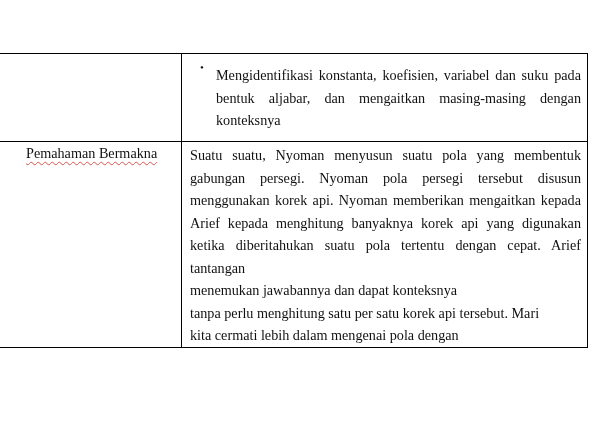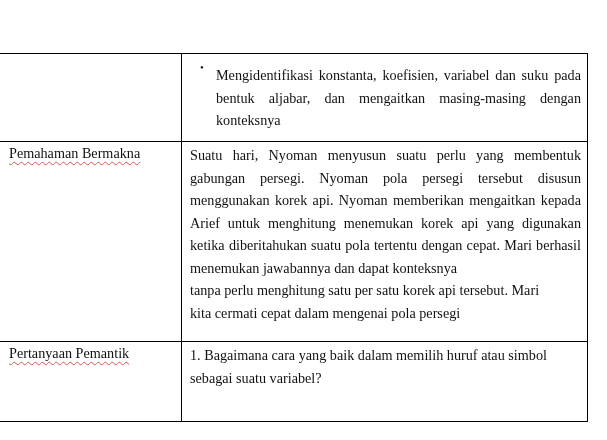--- a/index.html
+++ b/index.html
@@ -9,21 +9,21 @@
       border-collapse: collapse; table-layout: fixed; }
     .tbl td { border: 1px solid #000; vertical-align: top; padding: 0;
       font-size: 14.2px; line-height: 22.5px; }
     .tbl td.c1 { width: 172px; padding-left: 9px; }
     .tbl td.c2 { padding-left: 8px; padding-right: 6px; text-align: justify; }
     .r1 { height: 88px; }
     .r2 { height: 200px; }
     .r3 { height: 80px; }
     .lbl { display: inline-block; margin-top: 0px;
       text-decoration: underline wavy #d9534f; text-decoration-thickness: 1px;
-      text-underline-offset: 3px; }
+      text-underline-offset: 3px; margin-left: 17px; }
     .bul { display: flex; padding-left: 10px; padding-top: 2px; }
     .bul .dot { width: 16px; flex: none; font-size: 11px; }
     .bul .txt { flex: 1; text-align: justify; margin-top: 8px; }
     .c2 .para { padding-top: 2px; }
     .line { display: block; }
     .just { text-align: justify; text-align-last: justify; }
   </style>
 </head>
 <body>
 
@@ -37,33 +37,25 @@
         <span class="txt">Mengidentifikasi konstanta, koefisien, variabel dan suku pada bentuk aljabar, dan mengaitkan masing-masing dengan konteksnya</span>
       </div>
     </td>
   </tr>
   <tr class="r2">
     <td class="c1">
       <span class="lbl">Pemahaman Bermakna</span>
     </td>
     <td class="c2">
       <div class="para">
-        <span class="line just">Suatu hari, Nyoman menyusun suatu perlu yang membentuk</span>
+        <span class="line just">Suatu suatu, Nyoman menyusun suatu pola yang membentuk</span>
         <span class="line just">gabungan persegi. Nyoman pola persegi tersebut disusun</span>
         <span class="line just">menggunakan korek api. Nyoman memberikan mengaitkan kepada</span>
-        <span class="line just">Arief untuk menghitung menemukan korek api yang digunakan</span>
-        <span class="line just">ketika diberitahukan suatu pola tertentu dengan cepat. Mari berhasil</span>
+        <span class="line just">Arief kepada menghitung banyaknya korek api yang digunakan</span>
+        <span class="line just">ketika diberitahukan suatu pola tertentu dengan cepat. Arief tantangan</span>
         <span class="line">menemukan jawabannya dan dapat konteksnya</span>
         <span class="line">tanpa perlu menghitung satu per satu korek api tersebut. Mari</span>
-        <span class="line">kita cermati cepat dalam mengenai pola persegi</span>
+        <span class="line">kita cermati lebih dalam mengenai pola dengan</span>
       </div>
-    </td>
-  </tr>
-  <tr class="r3">
-    <td class="c1">
-      <span class="lbl">Pertanyaan Pemantik</span>
-    </td>
-    <td class="c2">
-      <div class="para" style="text-align:left;">1. Bagaimana cara yang baik dalam memilih huruf atau simbol sebagai suatu variabel?</div>
     </td>
   </tr>
 </tbody>
   </table>
 
 </body></html>

